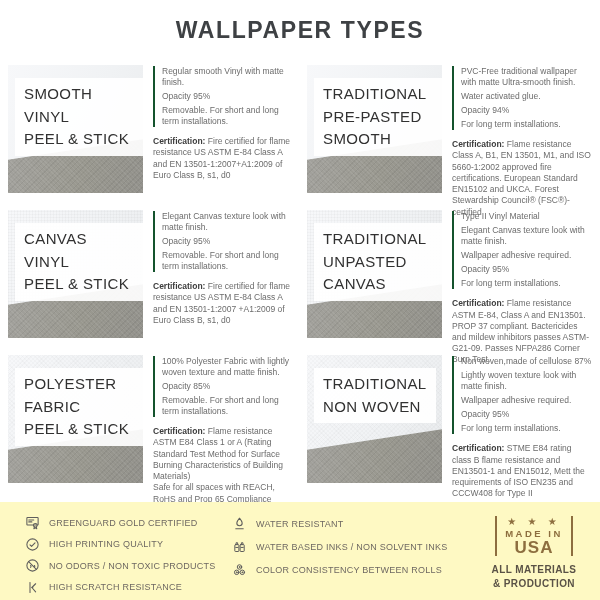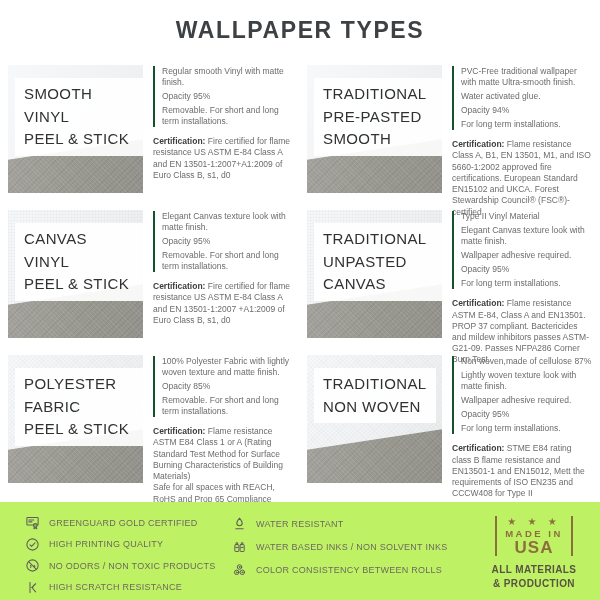--- a/index.html
+++ b/index.html
@@ -90,21 +90,21 @@
     line-height:1.32;
     color:#6c6c6c;
   }
   .cert .cert-label { font-weight:700; color:#3d3d3d; }
   .cert .cert-body { white-space:pre-line; }
 
   
   .footer {
     position:absolute; left:0; right:0; bottom:0;
     height:98px;
-    background:#bef264;
+    background:#fef9c3;
     display:flex;
     padding:10px 14px 2px 25px;
   }
   .footer-col { display:flex; flex-direction:column; }
   .footer-col-left  { width:207px; }
   .footer-col-mid   { width:250px; }
   .footer-item {
     display:flex; align-items:center;
     height:23px;
     gap:9px;

